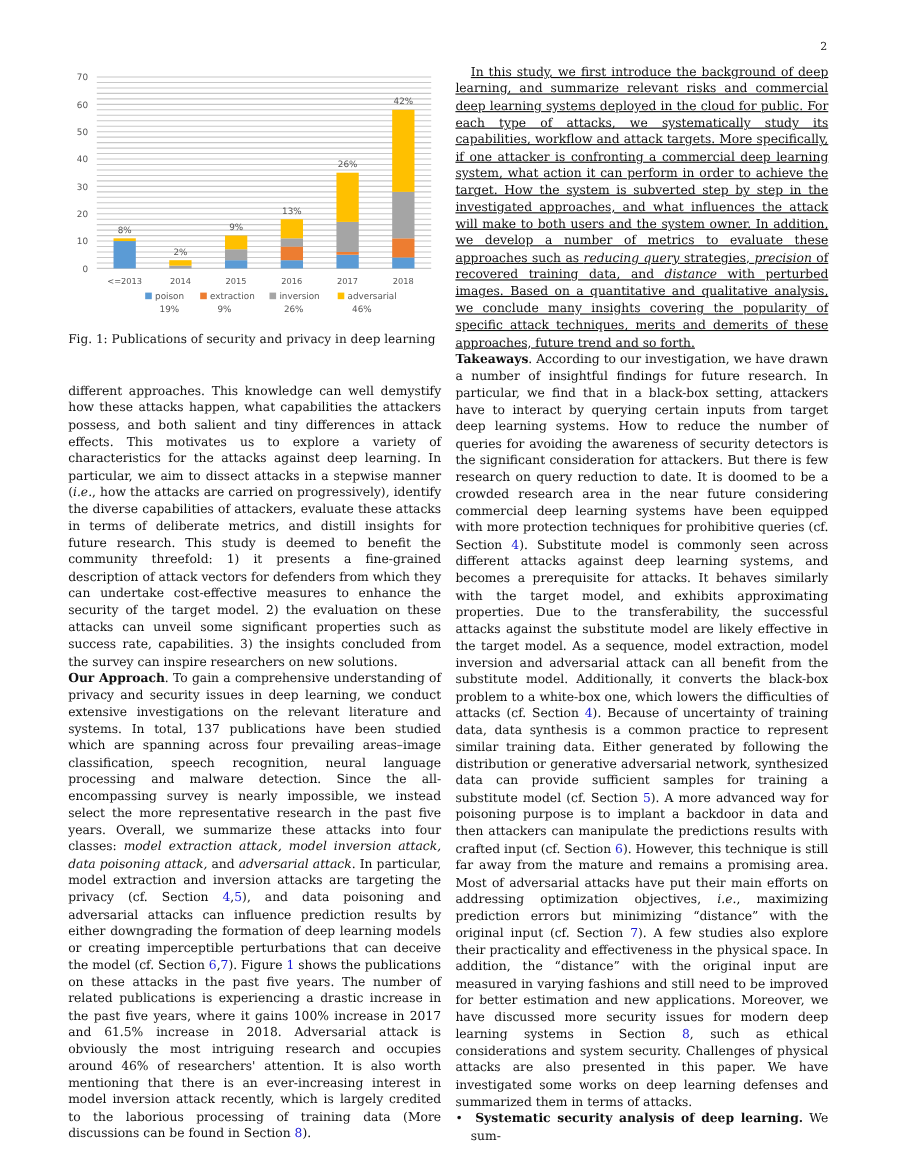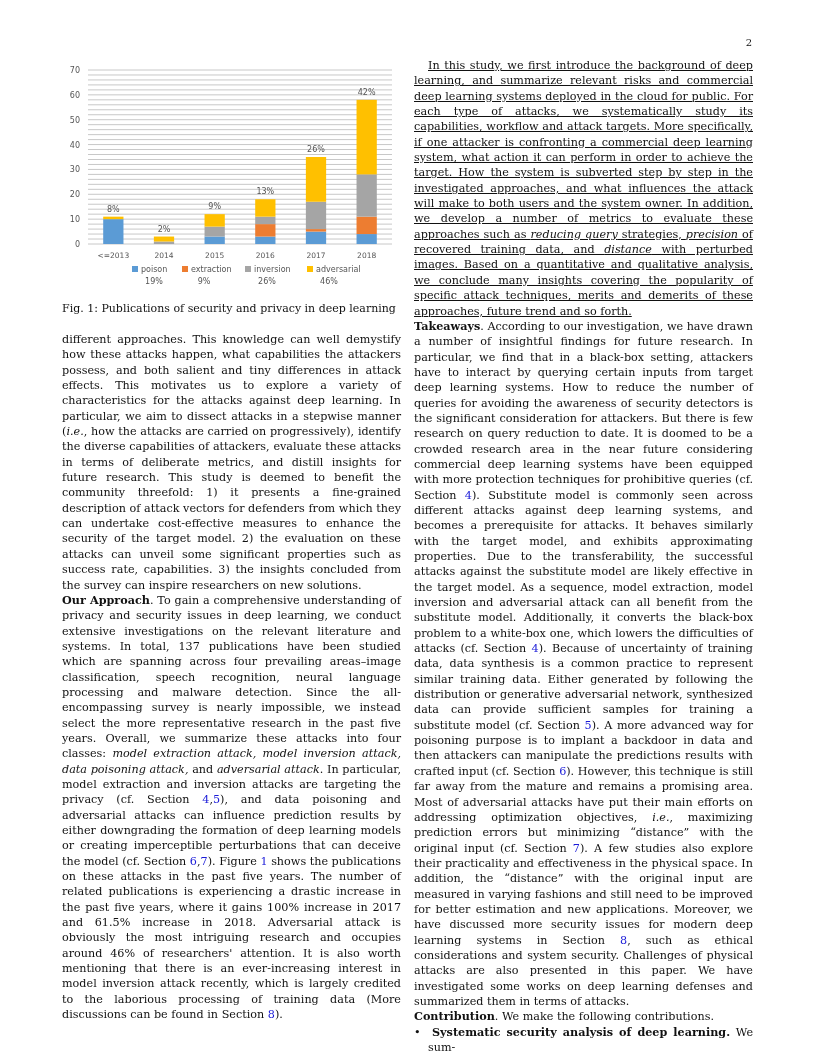--- a/index.html
+++ b/index.html
@@ -3,21 +3,21 @@
 <meta charset="utf-8">
 <style>
   html,body{margin:0;padding:0;background:#fff;}
   body{width:816px;height:1056px;position:relative;overflow:hidden;font-family:"DejaVu Serif","Liberation Serif",serif;color:#111;}
   .pagenum{position:absolute;top:37px;right:64px;font-size:10px;}
   .col{position:absolute;width:339px;font-size:11.2px;line-height:15.35px;text-align:justify;hyphens:auto;}
   .col p{margin:0;}
   .indent{text-indent:14px;text-decoration:underline;}
   #chart{position:absolute;left:62px;top:58px;width:338px;height:232px;}
   #caption{position:absolute;left:62px;top:302px;width:339px;font-size:11px;}
-  #left-body{left:62px;top:332px;}
+  #left-body{left:62px;top:348px;}
   #right-body{left:414px;top:58px;}
   a.ref{color:#1a1ad8;text-decoration:none;}
   b{font-weight:bold;}
   .bullet{padding-left:14px;text-indent:-14px;}
   .chart-text{font-family:"DejaVu Sans","Liberation Sans",sans-serif;fill:#555;}
 </style>
 </head>
 <body>
 
 <div class="pagenum">2</div>
@@ -115,15 +115,14 @@
 <div id="caption">Fig. 1: Publications of security and privacy in deep learning</div>
 
 <div class="col" id="left-body">
   <p><span>different approaches. This knowledge can well demystify how these attacks happen, what capabilities the attackers possess, and both salient and tiny differences in attack effects. This motivates us to explore a variety of characteristics for the attacks against deep learning. In particular, we aim to dissect attacks in a stepwise manner (</span><i>i.e.</i><span>, how the attacks are carried on progressively), identify the diverse capabilities of attackers, evaluate these attacks in terms of deliberate metrics, and distill insights for future research. This study is deemed to benefit the community threefold: 1) it presents a fine-grained description of attack vectors for defenders from which they can undertake cost-effective measures to enhance the security of the target model. 2) the evaluation on these attacks can unveil some significant properties such as success rate, capabilities. 3) the insights concluded from the survey can inspire researchers on new solutions.</span></p>
   <p><b>Our Approach</b><span>. To gain a comprehensive understanding of privacy and security issues in deep learning, we conduct extensive investigations on the relevant literature and systems. In total, 137 publications have been studied which are spanning across four prevailing areas–image classification, speech recognition, neural language processing and malware detection. Since the all-encompassing survey is nearly impossible, we instead select the more representative research in the past five years. Overall, we summarize these attacks into four classes: </span><i>model extraction attack, model inversion attack, data poisoning attack,</i><span> and </span><i>adversarial attack</i><span>. In particular, model extraction and inversion attacks are targeting the privacy (cf. Section </span><a class="ref">4</a><span>,</span><a class="ref">5</a><span>), and data poisoning and adversarial attacks can influence prediction results by either downgrading the formation of deep learning models or creating imperceptible perturbations that can deceive the model (cf. Section </span><a class="ref">6</a><span>,</span><a class="ref">7</a><span>). Figure </span><a class="ref">1</a><span> shows the publications on these attacks in the past five years. The number of related publications is experiencing a drastic increase in the past five years, where it gains 100% increase in 2017 and 61.5% increase in 2018. Adversarial attack is obviously the most intriguing research and occupies around 46% of researchers' attention. It is also worth mentioning that there is an ever-increasing interest in model inversion attack recently, which is largely credited to the laborious processing of training data (More discussions can be found in Section </span><a class="ref">8</a><span>).</span></p>
 </div>
 
 <div class="col" id="right-body">
   <p class="indent"><span>In this study, we first introduce the background of deep learning, and summarize relevant risks and commercial deep learning systems deployed in the cloud for public. For each type of attacks, we systematically study its capabilities, workflow and attack targets. More specifically, if one attacker is confronting a commercial deep learning system, what action it can perform in order to achieve the target. How the system is subverted step by step in the investigated approaches, and what influences the attack will make to both users and the system owner. In addition, we develop a number of metrics to evaluate these approaches such as </span><i>reducing query</i><span> strategies, </span><i>precision</i><span> of recovered training data, and </span><i>distance</i><span> with perturbed images. Based on a quantitative and qualitative analysis, we conclude many insights covering the popularity of specific attack techniques, merits and demerits of these approaches, future trend and so forth.</span></p>
   <p><b>Takeaways</b><span>. According to our investigation, we have drawn a number of insightful findings for future research. In particular, we find that in a black-box setting, attackers have to interact by querying certain inputs from target deep learning systems. How to reduce the number of queries for avoiding the awareness of security detectors is the significant consideration for attackers. But there is few research on query reduction to date. It is doomed to be a crowded research area in the near future considering commercial deep learning systems have been equipped with more protection techniques for prohibitive queries (cf. Section </span><a class="ref">4</a><span>). Substitute model is commonly seen across different attacks against deep learning systems, and becomes a prerequisite for attacks. It behaves similarly with the target model, and exhibits approximating properties. Due to the transferability, the successful attacks against the substitute model are likely effective in the target model. As a sequence, model extraction, model inversion and adversarial attack can all benefit from the substitute model. Additionally, it converts the black-box problem to a white-box one, which lowers the difficulties of attacks (cf. Section </span><a class="ref">4</a><span>). Because of uncertainty of training data, data synthesis is a common practice to represent similar training data. Either generated by following the distribution or generative adversarial network, synthesized data can provide sufficient samples for training a substitute model (cf. Section </span><a class="ref">5</a><span>). A more advanced way for poisoning purpose is to implant a backdoor in data and then attackers can manipulate the predictions results with crafted input (cf. Section </span><a class="ref">6</a><span>). However, this technique is still far away from the mature and remains a promising area. Most of adversarial attacks have put their main efforts on addressing optimization objectives, </span><i>i.e.</i><span>, maximizing prediction errors but minimizing “distance” with the original input (cf. Section </span><a class="ref">7</a><span>). A few studies also explore their practicality and effectiveness in the physical space. In addition, the “distance” with the original input are measured in varying fashions and still need to be improved for better estimation and new applications. Moreover, we have discussed more security issues for modern deep learning systems in Section </span><a class="ref">8</a><span>, such as ethical considerations and system security. Challenges of physical attacks are also presented in this paper. We have investigated some works on deep learning defenses and summarized them in terms of attacks.</span></p>
-  <p><b>Contribution</b><span>. We make the following contributions.</span></p>
   <p class="bullet"><span>•&nbsp;&nbsp;</span><b>Systematic security analysis of deep learning.</b><span> We sum-</span></p>
 </div>
 
 </body></html>

